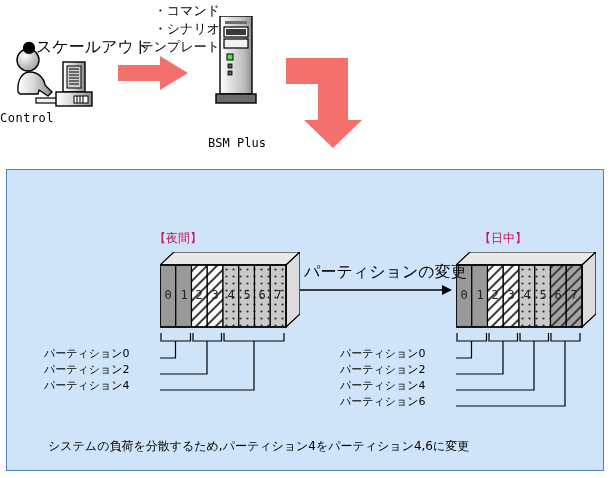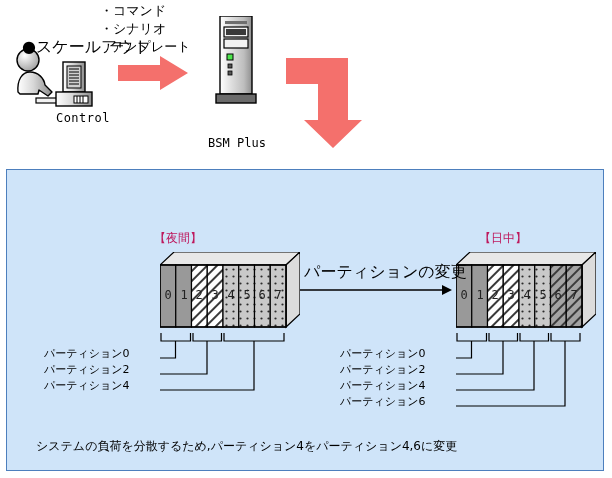--- a/index.html
+++ b/index.html
@@ -13,35 +13,35 @@
     position: relative;
     font-family: "DejaVu Sans", "Liberation Sans", sans-serif;
     overflow: hidden;
   }
   .abs { position: absolute; }
 
   
   #control-manager-icon { left: 8px; top: 44px; width: 92px; height: 72px; }
   #control-manager-label {
     left: 0px; top: 110px; width: 110px;
-    text-align: right;
+    text-align: left;
     font-family: "DejaVu Sans Mono", "Liberation Mono", monospace;
     font-size: 12px;
     line-height: 17px;
     color: #000;
     letter-spacing: 0.5px;
   }
   #bullet-list {
     left: 100px; top: 2px; width: 120px;
     font-size: 13px;
     line-height: 18px;
     color: #000;
     white-space: nowrap;
   }
-  #bullet-list div { letter-spacing: 0px; }
+  #bullet-list div { letter-spacing: 0px; text-align: right; }
   #bullet-list .indent { padding-left: 11px; }
 
   #arrow-right { left: 118px; top: 56px; width: 70px; height: 34px; }
   #server-icon { left: 214px; top: 16px; width: 44px; height: 92px; }
   #server-label {
     left: 178px; top: 102px; width: 118px;
     text-align: center;
     font-family: "DejaVu Sans Mono", "Liberation Mono", monospace;
     font-size: 12px;
     color: #000;
@@ -96,21 +96,21 @@
   #transition-arrow { left: 300px; top: 281px; width: 152px; height: 12px; }
   .leader-label {
     position: absolute;
     font-size: 11px;
     white-space: nowrap;
     color: #000;
     text-align: right;
   }
 
   #caption {
-    left: 36px; top: 438px;
+    left: 48px; top: 438px;
     font-size: 12px;
     color: #000;
     white-space: nowrap;
   }
 </style>
 </head>
 <body>
 
 <div class="abs" id="control-manager-icon">
   <svg width="92" height="72" viewBox="0 0 92 72">

